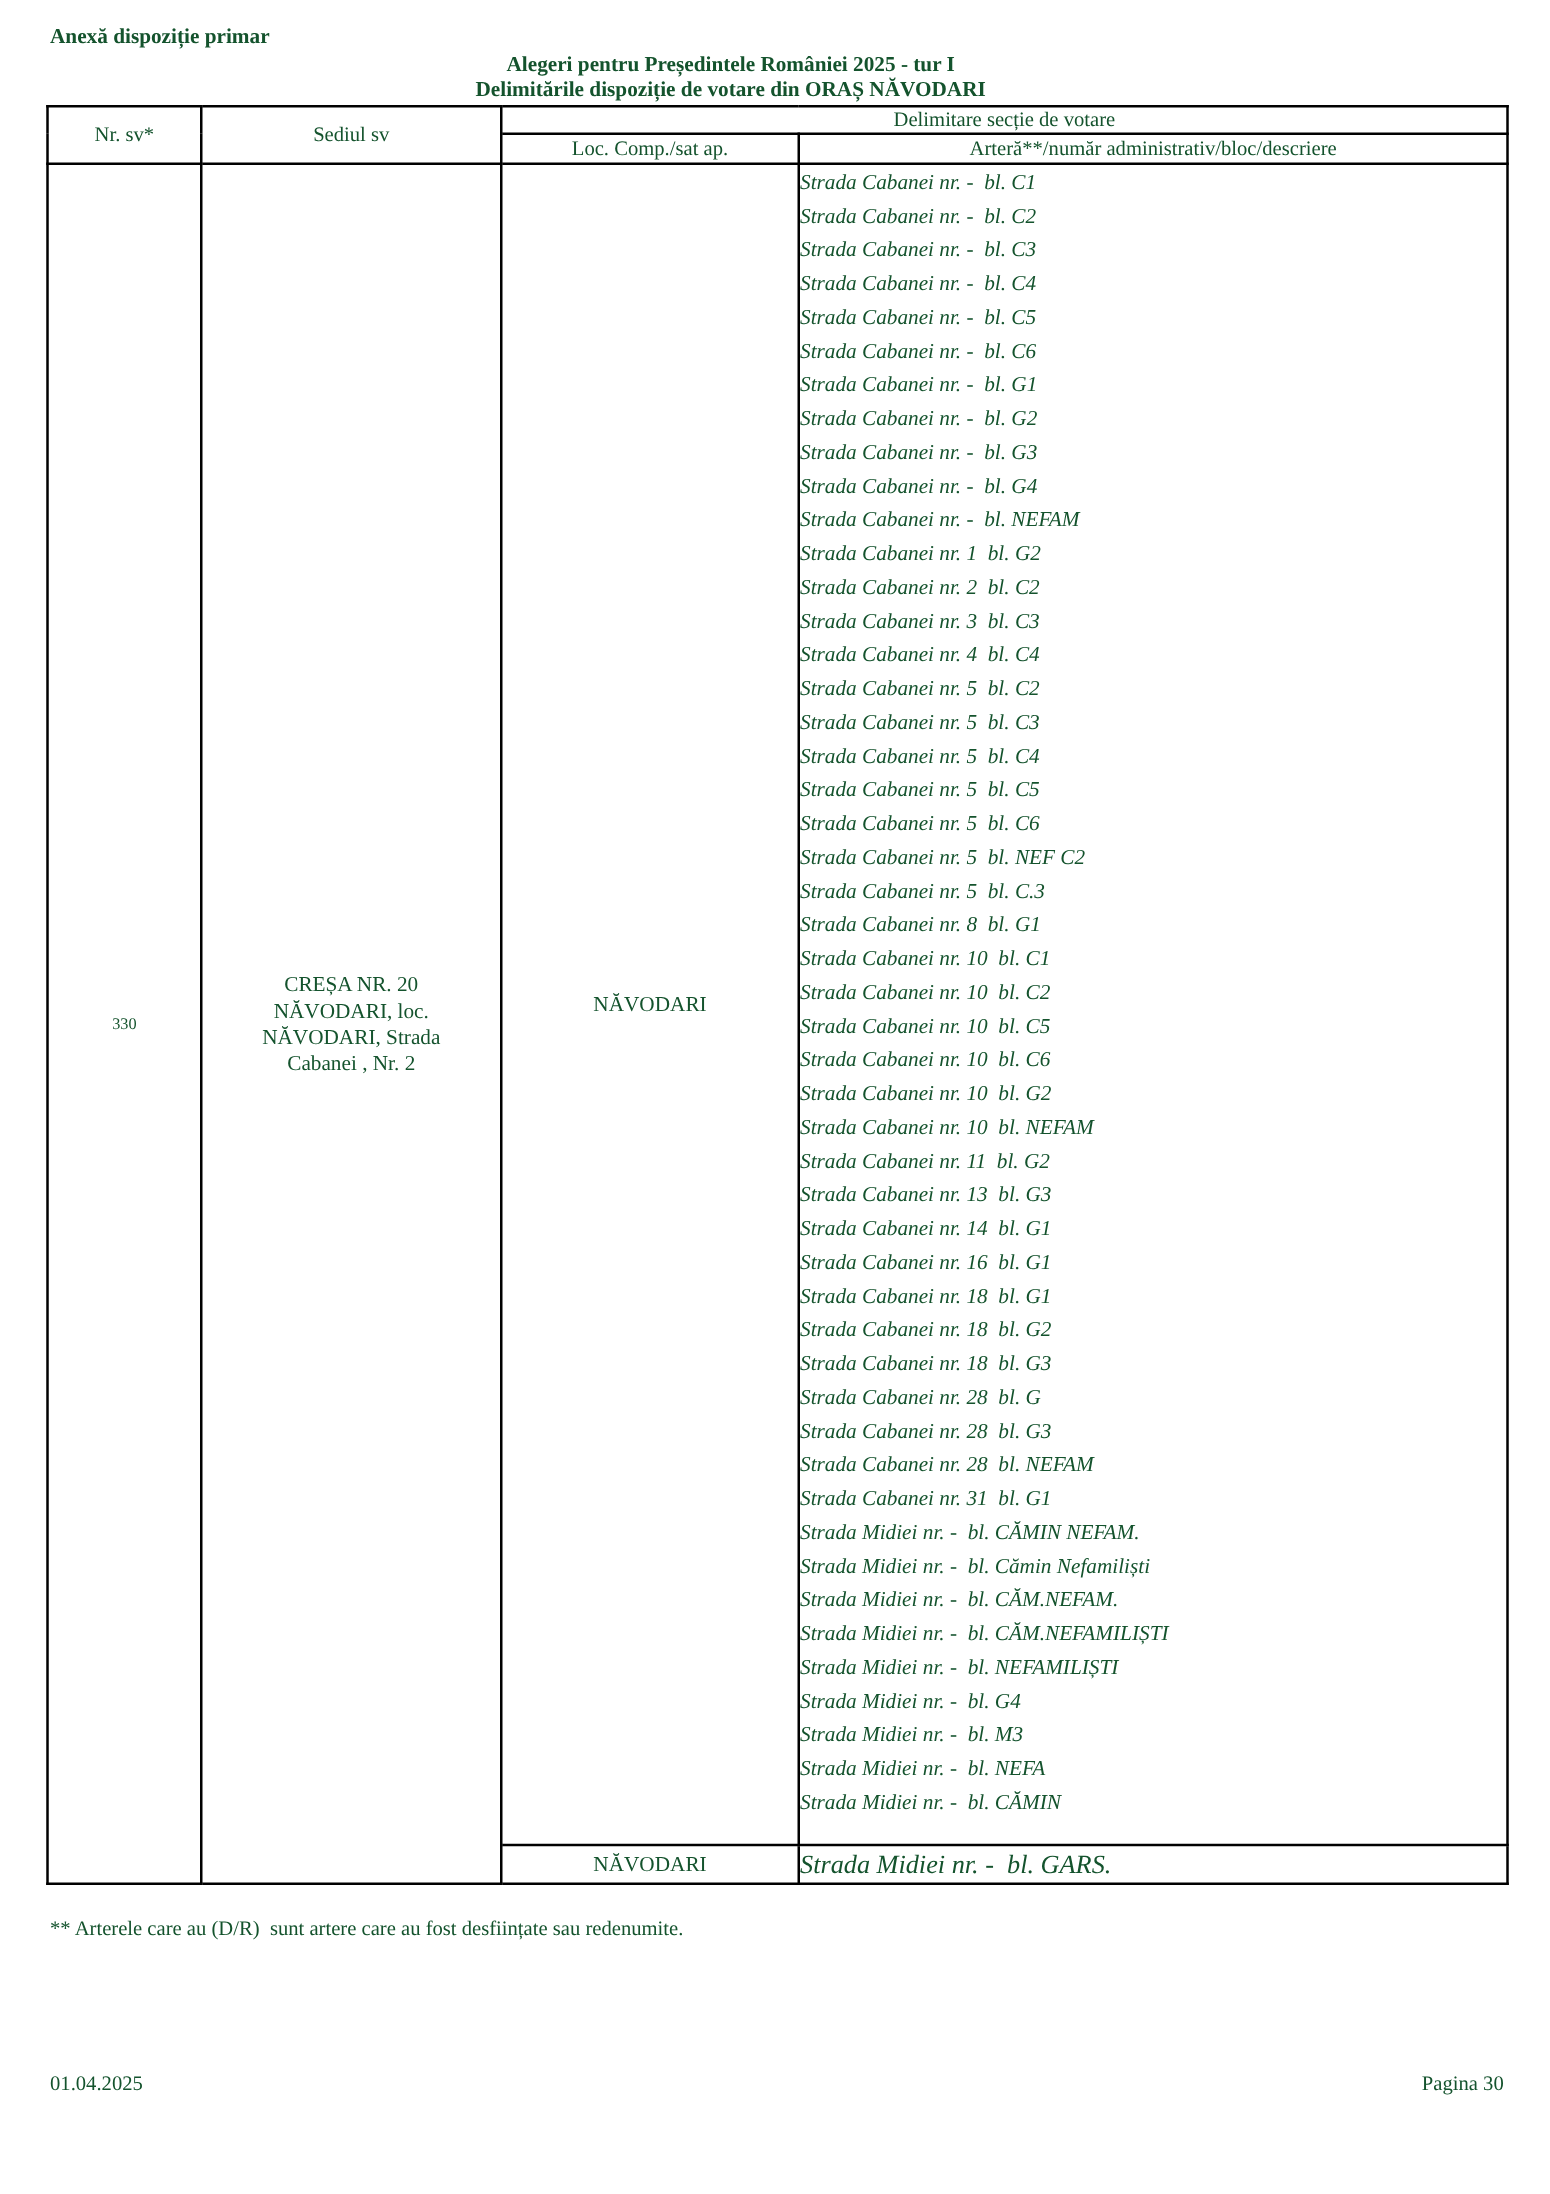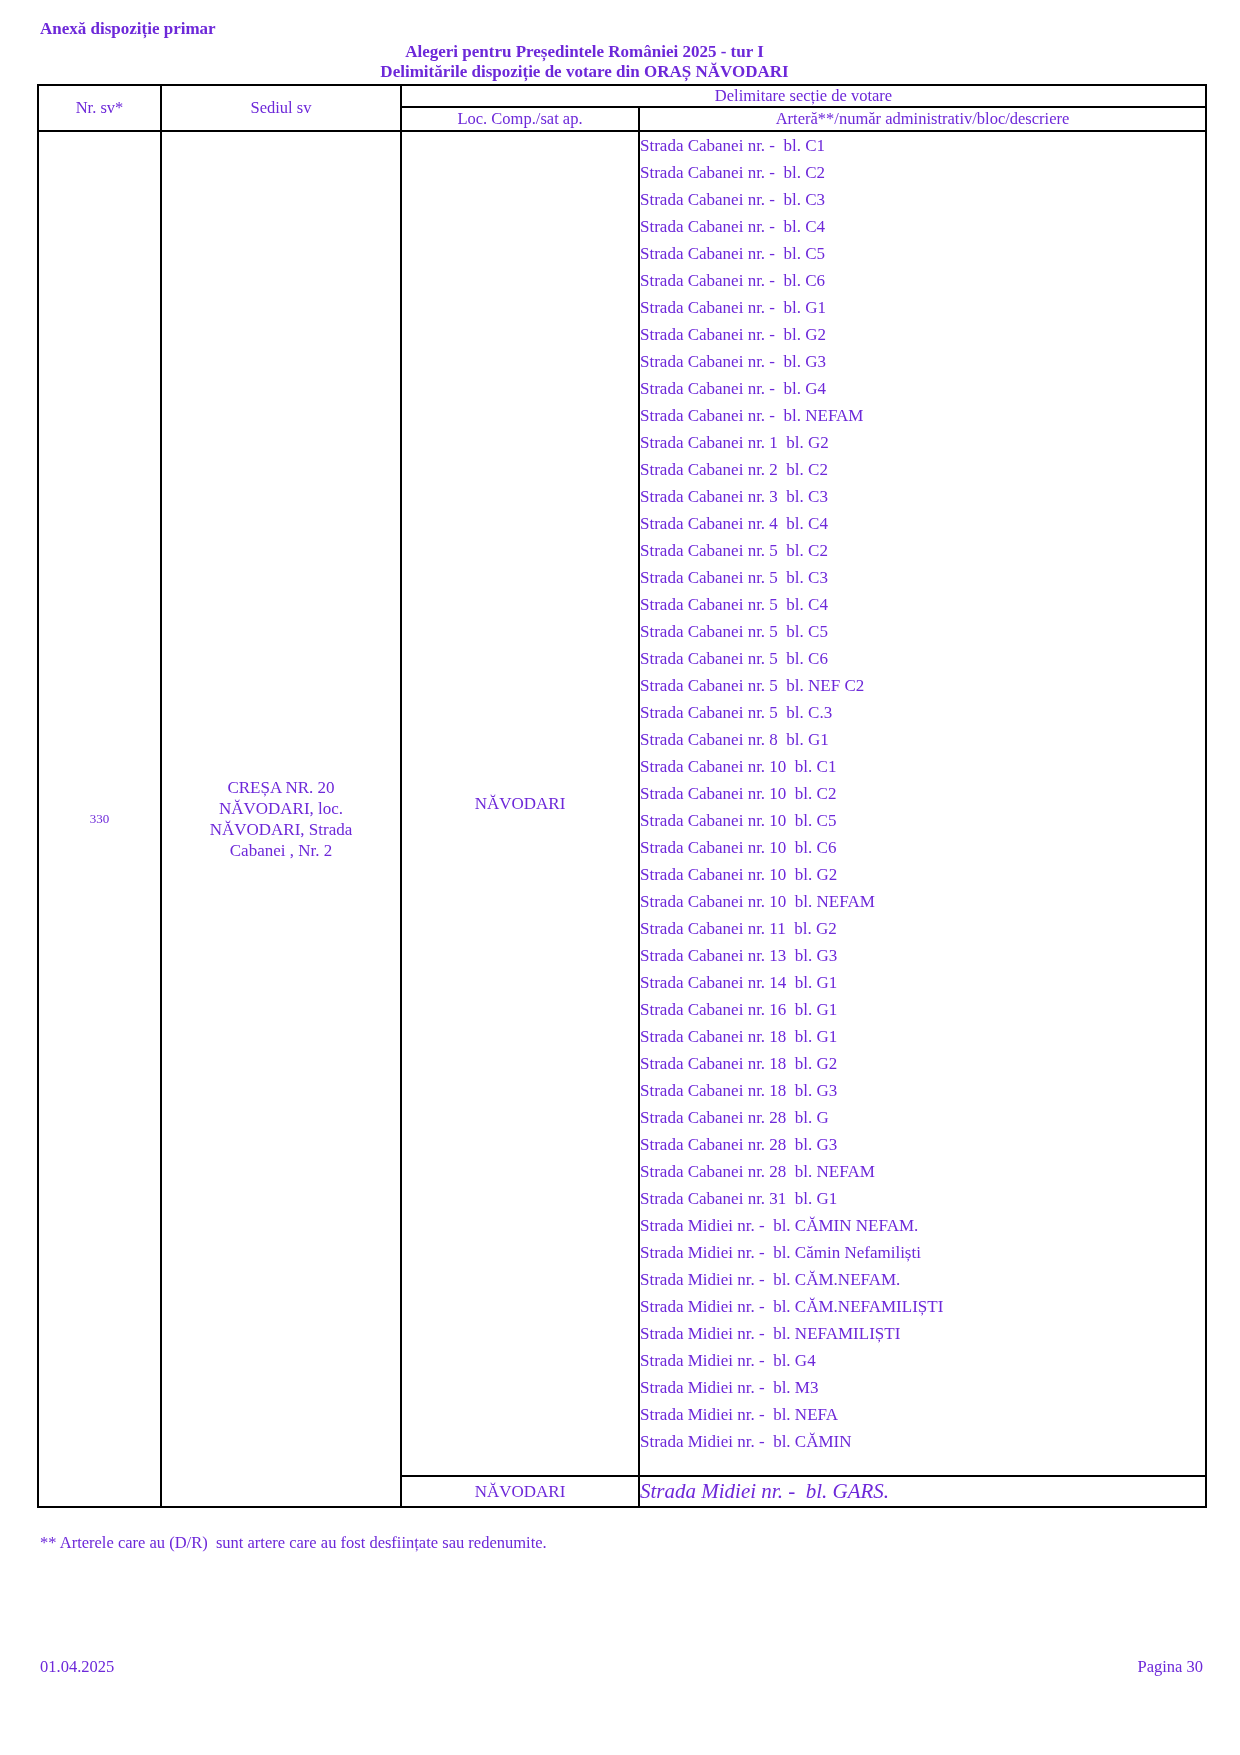--- a/index.html
+++ b/index.html
@@ -5,21 +5,21 @@
   html, body {
     margin: 0;
     padding: 0;
     background: #ffffff;
   }
   .page {
     position: relative;
     width: 1240px;
     height: 1755px;
     background: #ffffff;
-    color: #6d28d9;
+    color: #14532d;
     font-family: "Liberation Serif", "DejaVu Serif", serif;
     overflow: hidden;
   }
   .corner-label {
     position: absolute;
     top: 19px;
     left: 40px;
     font-size: 17px;
     font-weight: bold;
     white-space: pre;
@@ -68,20 +68,21 @@
   }
   .c-loc {
     text-align: center;
     vertical-align: middle;
     font-size: 17px;
   }
   .c-addr {
     vertical-align: top;
     padding: 7px 0 0 10px;
     height: 1343px;
+    font-style: italic;
   }
   .addr-line {
     line-height: 27px;
     white-space: pre;
     font-size: 17px;
   }
   .row-sub2 td { height: 29px; }
   .c-addr-single {
     vertical-align: middle;
     padding-left: 10px;

